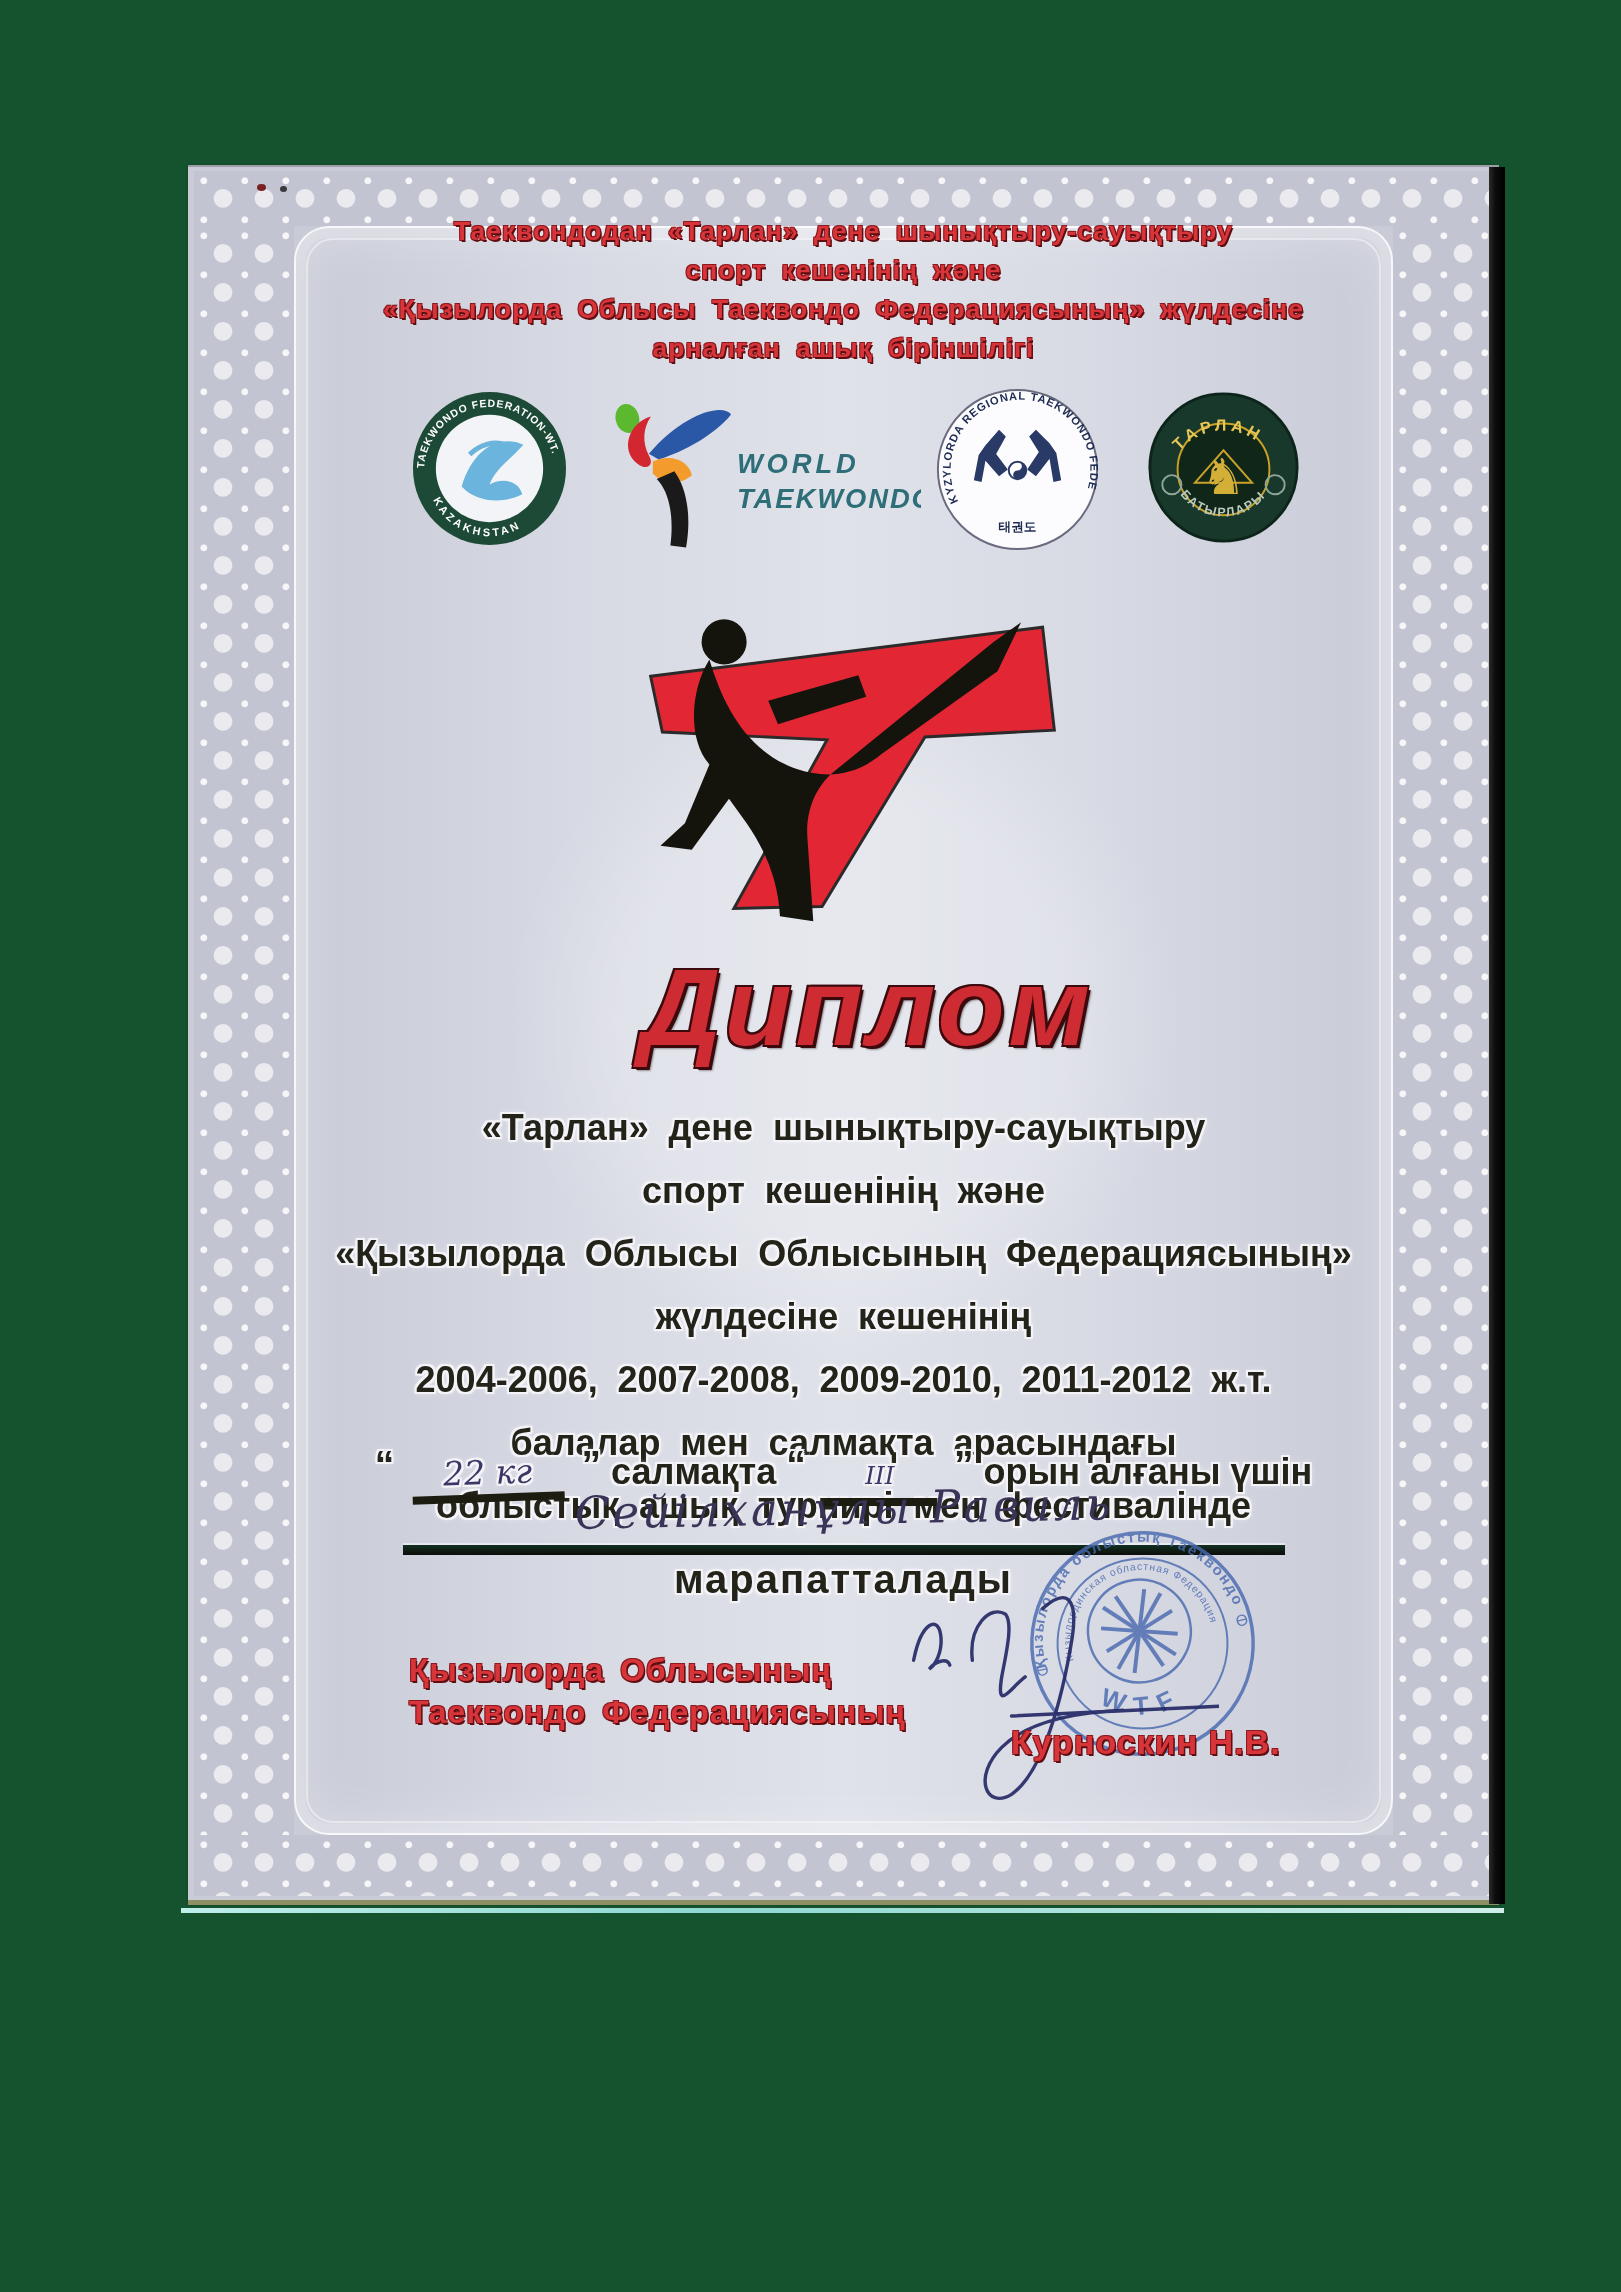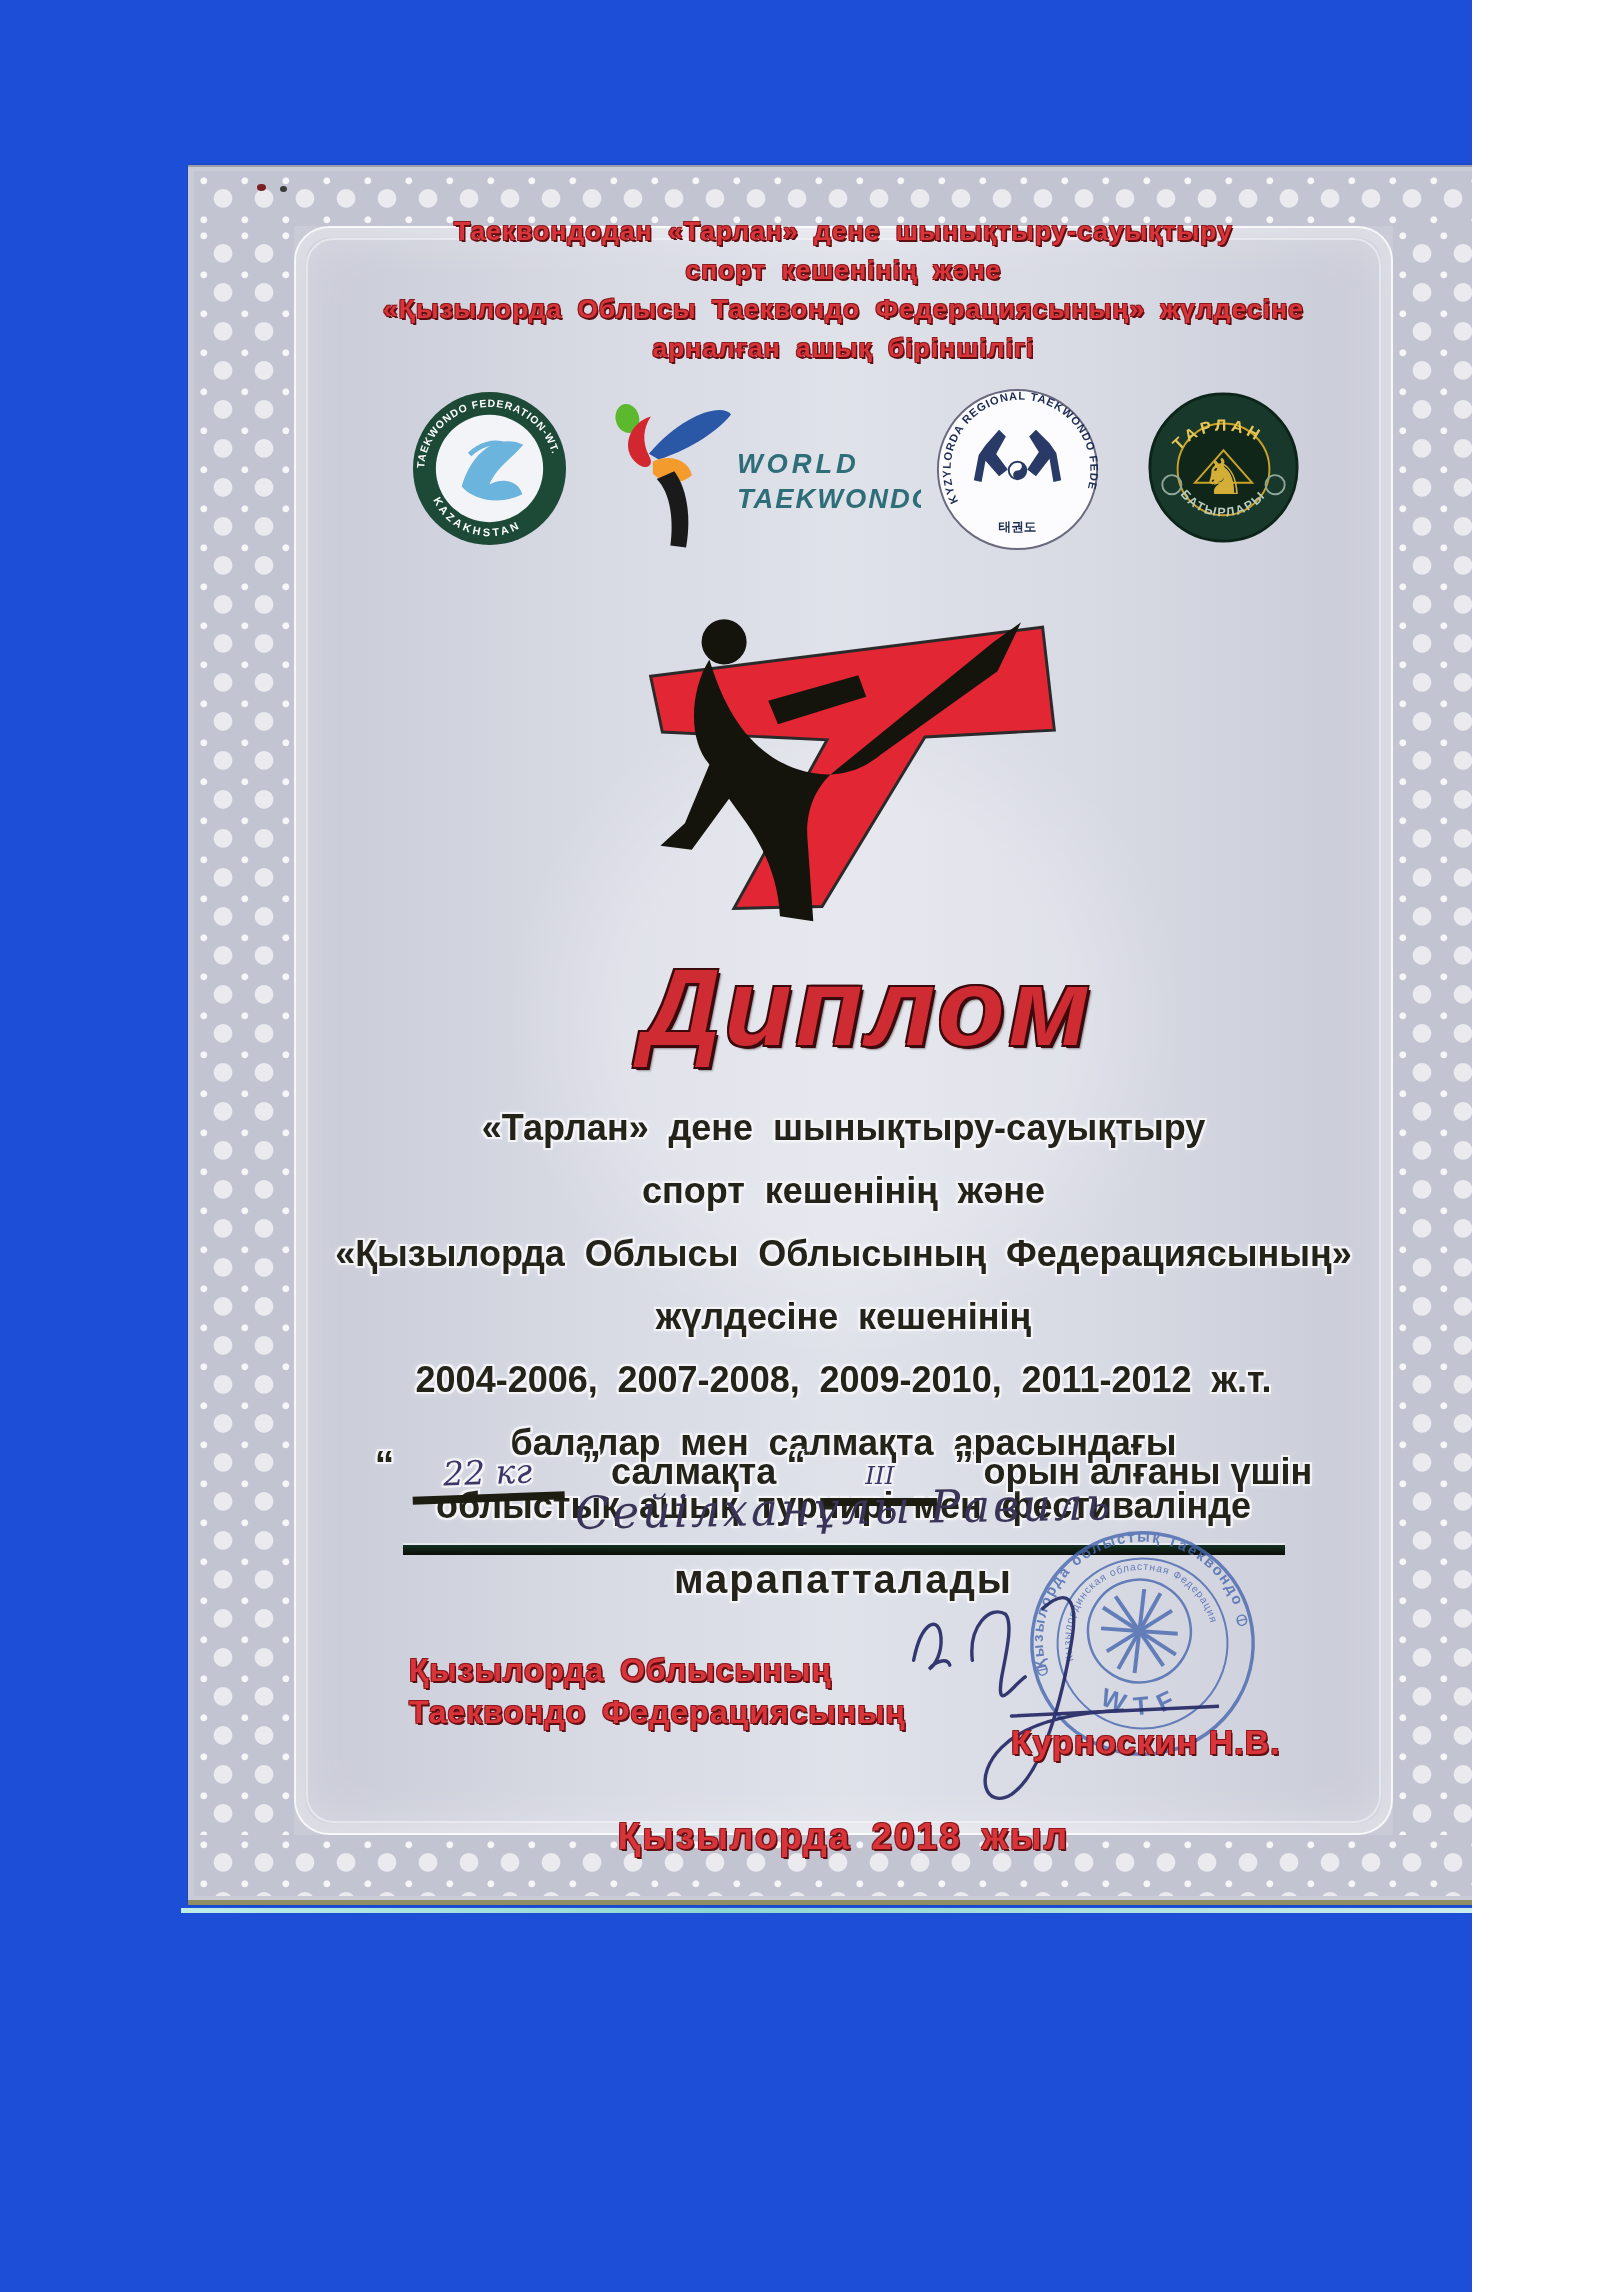--- a/index.html
+++ b/index.html
@@ -1,16 +1,16 @@
 <!DOCTYPE html>
 <html><head>
 <meta charset="utf-8">
 <style>
   html,body{margin:0;padding:0;background:#ffffff;}
-  .page{position:relative;width:1472px;height:2293px;background:#1d4ed8;overflow:hidden;
+  .page{position:relative;width:1621px;height:2293px;background:#14532d;overflow:hidden;
         font-family:"Liberation Sans",sans-serif;}
   
   .doc{position:absolute;left:188px;top:165px;width:1311px;height:1733px;
        background:#c9cbd7;border-top:2px solid #9b9da8;border-bottom:5.9px solid #8f8f66;
        box-shadow:0 0 2px rgba(0,0,0,.25);}
   .scan-strip-right{position:absolute;left:1489px;top:167px;width:15.7px;height:1737px;
        background:linear-gradient(90deg,#2a2a2a,#0c0c0c 40%,#000);}
   .scan-edge-bottom{position:absolute;left:181px;top:1908px;width:1323px;height:4.9px;
        background:linear-gradient(90deg,#bfeee9,#8fd8d2 40%,#cfeeea);}
   .corner-dot{position:absolute;border-radius:50%;}
@@ -233,21 +233,20 @@
       <g fill="none" stroke="#262a66" stroke-width="3.5" stroke-linecap="round" opacity=".92">
         <path d="M 18,95 C 26,55 44,48 46,72 C 47,88 40,100 34,104 C 40,96 52,92 55,100"></path>
         <path d="M 78,95 C 74,60 96,38 112,48 C 120,58 112,90 108,112 C 102,150 118,122 132,112"></path>
         <path d="M 150,42 C 175,20 186,32 180,72 C 170,134 150,210 118,232 C 92,248 78,214 108,184 C 136,156 190,148 232,146"></path>
         <path d="M 118,152 L 330,142"></path>
       </g>
     </svg>
 
     <div class="signer-name red-display">Курноскин Н.В.</div>
 
-    <div class="footer red-display">Қызылорда 2018 жыл</div>
   </div>
 
   <div class="scan-strip-right"></div>
   <div class="scan-edge-bottom"></div>
   <div class="corner-dot" style="left:257px;top:184px;width:8.8px;height:6.9px;background:#7a2020;"></div>
   <div class="corner-dot" style="left:280px;top:186px;width:6.9px;height:5.9px;background:#3a3a3a;"></div>
 </div>
 
 
 </body></html>

